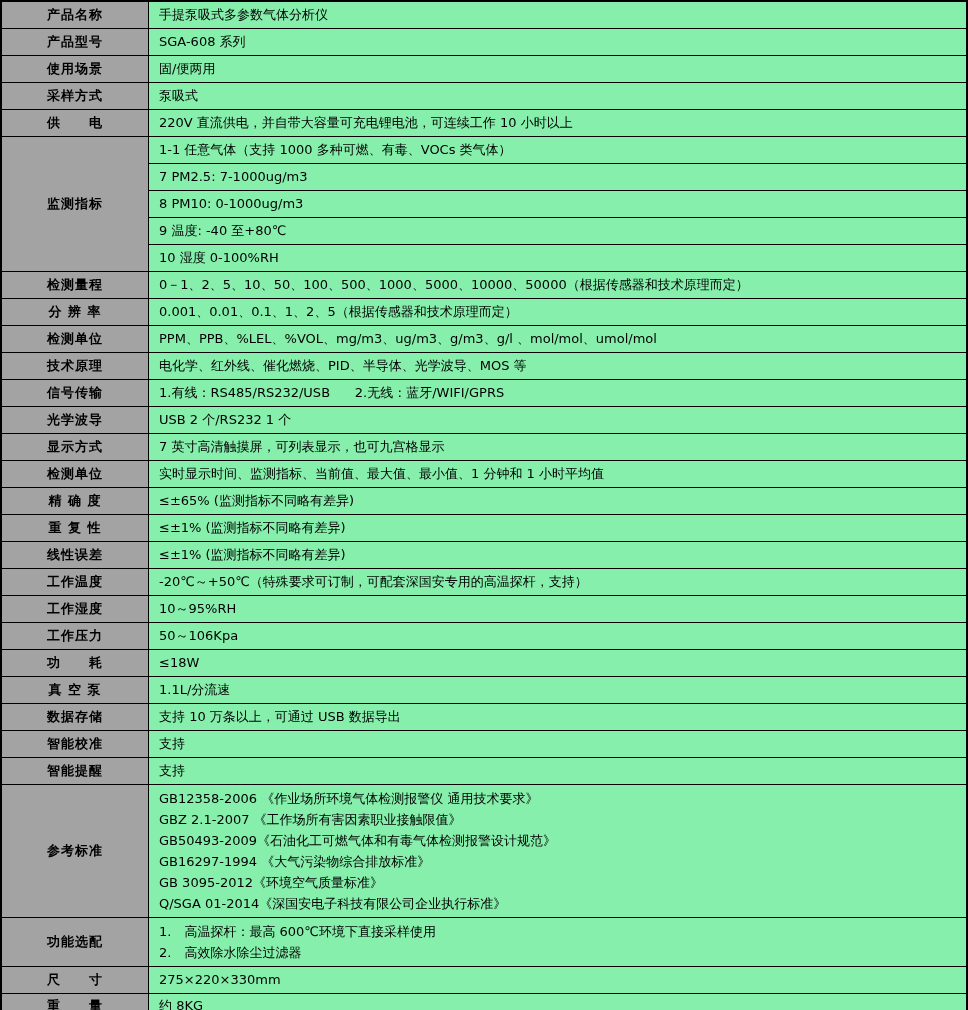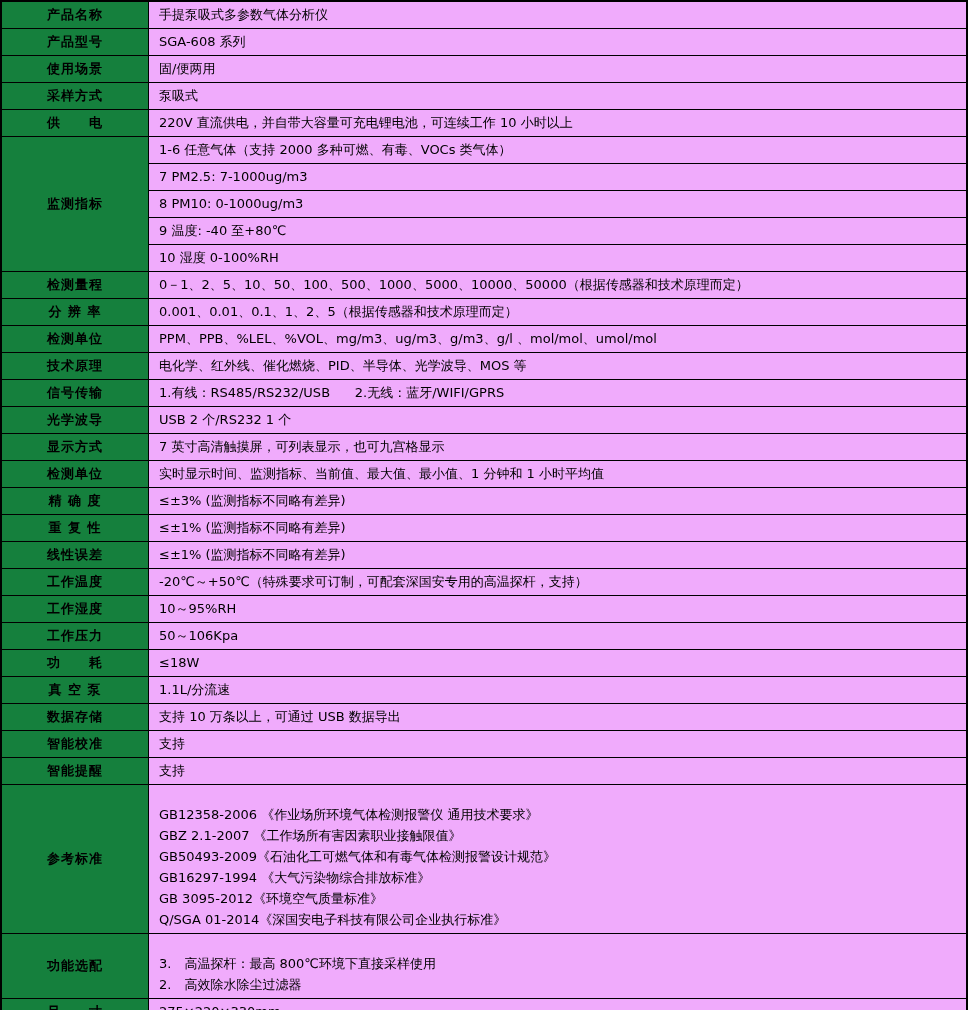--- a/index.html
+++ b/index.html
@@ -19,39 +19,39 @@
   }
   table.spec td {
     border: 1px solid #000000;
     color: #000000;
     font-size: 13px;
     vertical-align: middle;
     overflow: hidden;
   }
   td.label {
     width: 138px;
-    background: #15803d;
+    background: #a3a3a3;
     font-weight: bold;
     text-align: center;
     letter-spacing: 1px;
     padding: 2px 4px;
   }
   td.value {
-    background: #f0abfc;
+    background: #86efac;
     text-align: left;
     padding: 2px 6px 2px 10px;
     white-space: pre-wrap;
     font-size: 12.5px;
   }
   tr.std { height: 27px; }
   td.value .line {
     line-height: 21px;
     white-space: pre-wrap;
   }
-  tr.multi td.value { padding-top: 19px; padding-bottom: 3px; }
+  tr.multi td.value { padding-top: 3px; padding-bottom: 3px; }
 </style>
 </head>
 <body>
 
 <div class="spec-wrap">
   <table class="spec">
     <tbody id="spec-tbody">
         <tr class="std">
           <td class="label">产品名称</td>
           <td class="value">手提泵吸式多参数气体分析仪</td>
@@ -67,21 +67,21 @@
         <tr class="std">
           <td class="label">采样方式</td>
           <td class="value">泵吸式</td>
         </tr>
         <tr class="std">
           <td class="label">供　　电</td>
           <td class="value">220V 直流供电，并自带大容量可充电锂电池，可连续工作 10 小时以上</td>
         </tr>
         <tr class="std">
           <td class="label" rowspan="5">监测指标</td>
-          <td class="value">1-6 任意气体（支持 2000 多种可燃、有毒、VOCs 类气体）</td>
+          <td class="value">1-1 任意气体（支持 1000 多种可燃、有毒、VOCs 类气体）</td>
         </tr>
         <tr class="std">
           <td class="value">7 PM2.5: 7-1000ug/m3</td>
         </tr>
         <tr class="std">
           <td class="value">8 PM10: 0-1000ug/m3</td>
         </tr>
         <tr class="std">
           <td class="value">9 温度: -40 至+80℃</td>
         </tr>
@@ -115,21 +115,21 @@
         <tr class="std">
           <td class="label">显示方式</td>
           <td class="value">7 英寸高清触摸屏，可列表显示，也可九宫格显示</td>
         </tr>
         <tr class="std">
           <td class="label">检测单位</td>
           <td class="value">实时显示时间、监测指标、当前值、最大值、最小值、1 分钟和 1 小时平均值</td>
         </tr>
         <tr class="std">
           <td class="label">精 确 度</td>
-          <td class="value">≤±3% (监测指标不同略有差异)</td>
+          <td class="value">≤±65% (监测指标不同略有差异)</td>
         </tr>
         <tr class="std">
           <td class="label">重 复 性</td>
           <td class="value">≤±1% (监测指标不同略有差异)</td>
         </tr>
         <tr class="std">
           <td class="label">线性误差</td>
           <td class="value">≤±1% (监测指标不同略有差异)</td>
         </tr>
         <tr class="std">
@@ -163,21 +163,21 @@
         <tr class="std">
           <td class="label">智能提醒</td>
           <td class="value">支持</td>
         </tr>
         <tr class="multi">
           <td class="label">参考标准</td>
           <td class="value"><div class="line">GB12358-2006 《作业场所环境气体检测报警仪 通用技术要求》</div><div class="line">GBZ 2.1-2007 《工作场所有害因素职业接触限值》</div><div class="line">GB50493-2009《石油化工可燃气体和有毒气体检测报警设计规范》</div><div class="line">GB16297-1994 《大气污染物综合排放标准》</div><div class="line">GB 3095-2012《环境空气质量标准》</div><div class="line">Q/SGA 01-2014《深国安电子科技有限公司企业执行标准》</div></td>
         </tr>
         <tr class="multi">
           <td class="label">功能选配</td>
-          <td class="value"><div class="line">3.　高温探杆：最高 800℃环境下直接采样使用</div><div class="line">2.　高效除水除尘过滤器</div></td>
+          <td class="value"><div class="line">1.　高温探杆：最高 600℃环境下直接采样使用</div><div class="line">2.　高效除水除尘过滤器</div></td>
         </tr>
         <tr class="std">
           <td class="label">尺　　寸</td>
           <td class="value">275×220×330mm</td>
         </tr>
         <tr class="std">
           <td class="label">重　　量</td>
           <td class="value">约 8KG</td>
         </tr>
       </tbody>

